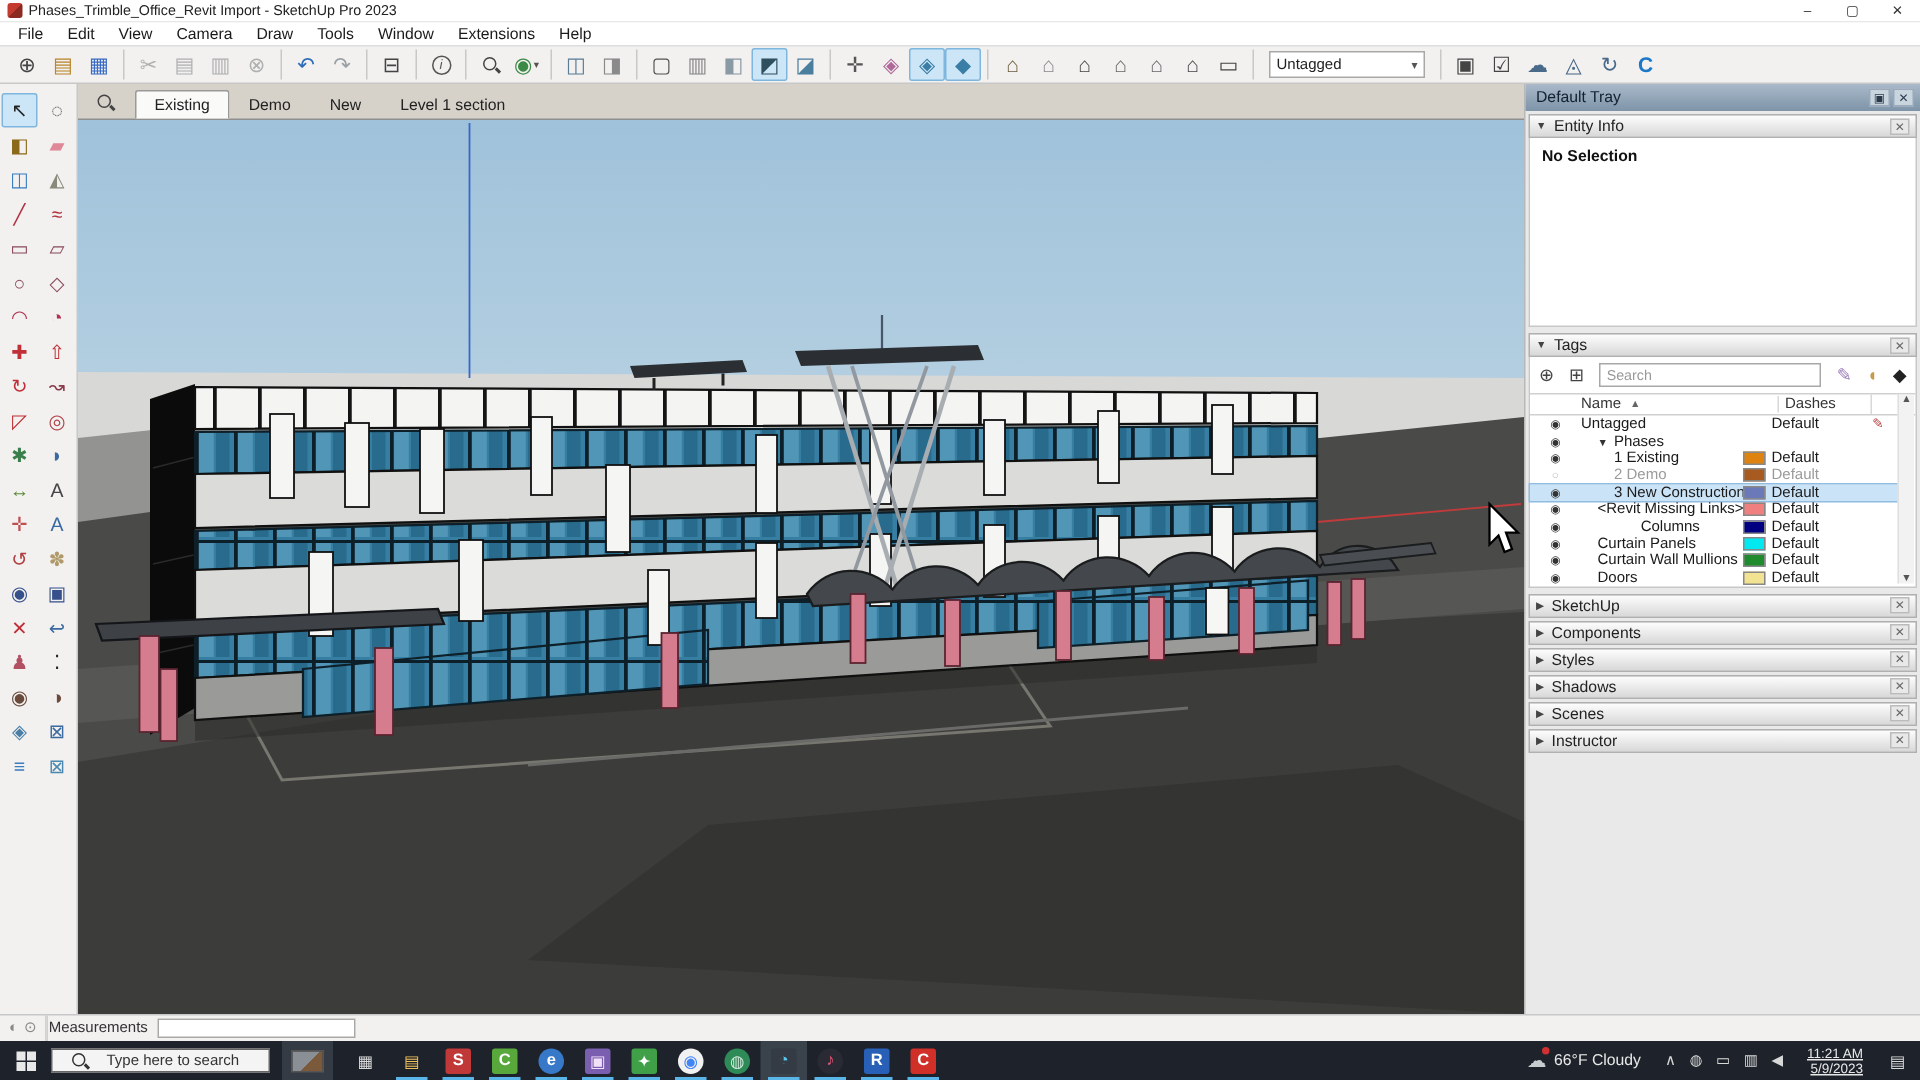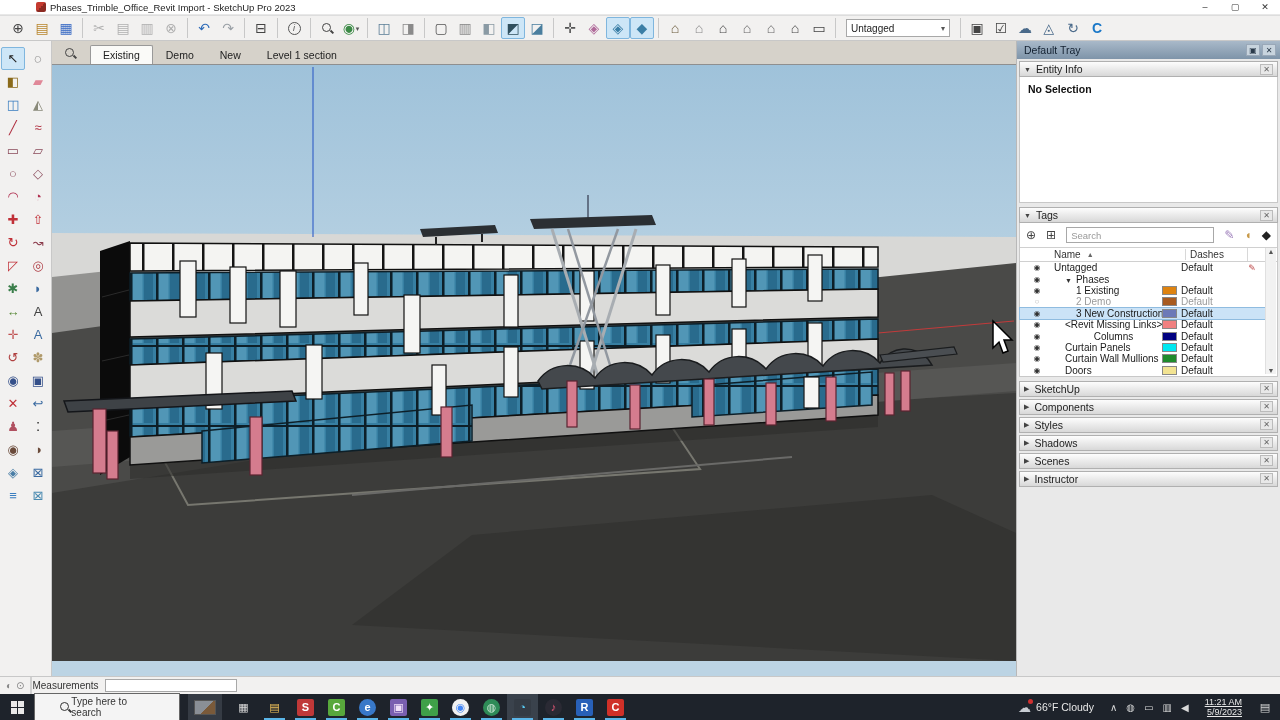--- a/index.html
+++ b/index.html
@@ -1,21 +1,21 @@
 <!DOCTYPE html>
 <html><head>
 <meta charset="utf-8">
 <style>
   html,body{margin:0;padding:0;}
   *{box-sizing:border-box;}
   body{font-family:"Liberation Sans","DejaVu Sans",sans-serif;width:1280px;height:720px;overflow:hidden;background:#000;}
   .app{width:1280px;height:720px;display:flex;flex-direction:column;background:#F0F0F0;}
 
   
-  .titlebar{height:15px;background:#FFFFFF;display:flex;align-items:center;font-size:9.5px;color:#222;flex:0 0 auto;border-bottom:1px solid #E8E8E8;padding-left:31px;}
+  .titlebar{height:15px;background:#FFFFFF;display:flex;align-items:center;font-size:9.5px;color:#222;flex:0 0 auto;border-bottom:1px solid #E8E8E8;}
   .app-icon{width:10px;height:10px;margin:0 4px 0 5px;background:linear-gradient(135deg,#C43A2F 50%,#8C2A22 50%);border-radius:2px;}
   .title-text{flex:1;}
   .win-controls{display:flex;height:100%;}
   .win-btn{width:30px;display:flex;align-items:center;justify-content:center;font-size:9px;color:#333;}
 
   
   .menubar{height:15px;background:#FFFFFF;display:flex;align-items:center;font-size:10.5px;color:#1A1A1A;flex:0 0 auto;padding-left:4px;}
   .menu-item{padding:0 8px;}
 
   
@@ -86,21 +86,21 @@
   .sb-icons{display:flex;gap:4px;padding:0 6px;color:#888;font-size:10px;border-right:1px solid #D0D0D0;height:100%;align-items:center;}
   .sb-hint{padding-left:8px;flex:1;}
   .sb-meas{display:flex;align-items:center;gap:6px;padding-right:6px;border-left:1px solid #D0D0D0;height:100%;}
   .sb-meas input{width:132px;height:13px;border:1px solid #A8A8A8;font-size:9px;}
 
   
   .taskbar{height:26px;background:#1E232B;display:flex;align-items:center;flex:0 0 auto;color:#E8E8E8;}
   .tb-start{width:34px;height:100%;display:flex;align-items:center;justify-content:center;}
   .win-logo{display:grid;grid-template-columns:6px 6px;grid-template-rows:6px 6px;gap:1px;}
   .win-logo div{background:#E8E8E8;}
-  .task-search{width:146px;height:28px;background:#F4F4F4;border:1px solid #666;display:flex;align-items:center;gap:1px;padding:0 24px;color:#333;font-size:10px;}
+  .task-search{width:146px;height:16px;background:#F4F4F4;border:1px solid #666;display:flex;align-items:center;gap:12px;padding:0 12px;color:#333;font-size:10px;}
   .task-search .mag::before{border-color:#333;}
   .task-search .mag::after{background:#333;}
   .thumb-btn{width:34px;height:100%;background:#353B44;display:flex;align-items:center;justify-content:center;margin-left:8px;position:relative;}
   .thumb-img{width:22px;height:15px;background:linear-gradient(135deg,#8A8F96 55%,#7A5A3A 55%);border:1px solid #555;}
   .tb-app{width:31px;height:100%;display:flex;align-items:center;justify-content:center;position:relative;}
   .tb-app.active-bg{background:#3A424C;}
   .tb-app .badge{width:17px;height:17px;display:flex;align-items:center;justify-content:center;font-size:11px;font-weight:bold;border-radius:2px;}
   .tb-app .badge.round{border-radius:50%;}
   .tb-app .runline{position:absolute;bottom:0;left:5px;right:5px;height:2px;background:#5AB5E8;}
   .tray-right{margin-left:auto;display:flex;align-items:center;height:100%;}
@@ -119,20 +119,31 @@
   <div class="titlebar">
     <div class="app-icon"></div>
     <span class="title-text">Phases_Trimble_Office_Revit Import - SketchUp Pro 2023</span>
     <div class="win-controls">
       <div class="win-btn">–</div>
       <div class="win-btn">▢</div>
       <div class="win-btn">✕</div>
     </div>
   </div>
 
+  <div class="menubar" id="menubar">
+      <span class="menu-item">File</span>
+      <span class="menu-item">Edit</span>
+      <span class="menu-item">View</span>
+      <span class="menu-item">Camera</span>
+      <span class="menu-item">Draw</span>
+      <span class="menu-item">Tools</span>
+      <span class="menu-item">Window</span>
+      <span class="menu-item">Extensions</span>
+      <span class="menu-item">Help</span>
+    </div>
 
   <div class="toolbar" id="toolbar">
       <span class="tb-icon" style="color: rgb(68, 68, 68);">⊕</span>
       <span class="tb-icon" style="color: rgb(184, 134, 44);">▤</span>
       <span class="tb-icon" style="color: rgb(58, 107, 196);">▦</span>
       <div class="tb-sep"></div>
       <span class="tb-icon" style="color: rgb(176, 176, 176);">✂</span>
       <span class="tb-icon" style="color: rgb(176, 176, 176);">▤</span>
       <span class="tb-icon" style="color: rgb(176, 176, 176);">▥</span>
       <span class="tb-icon" style="color: rgb(176, 176, 176);">⊗</span>

